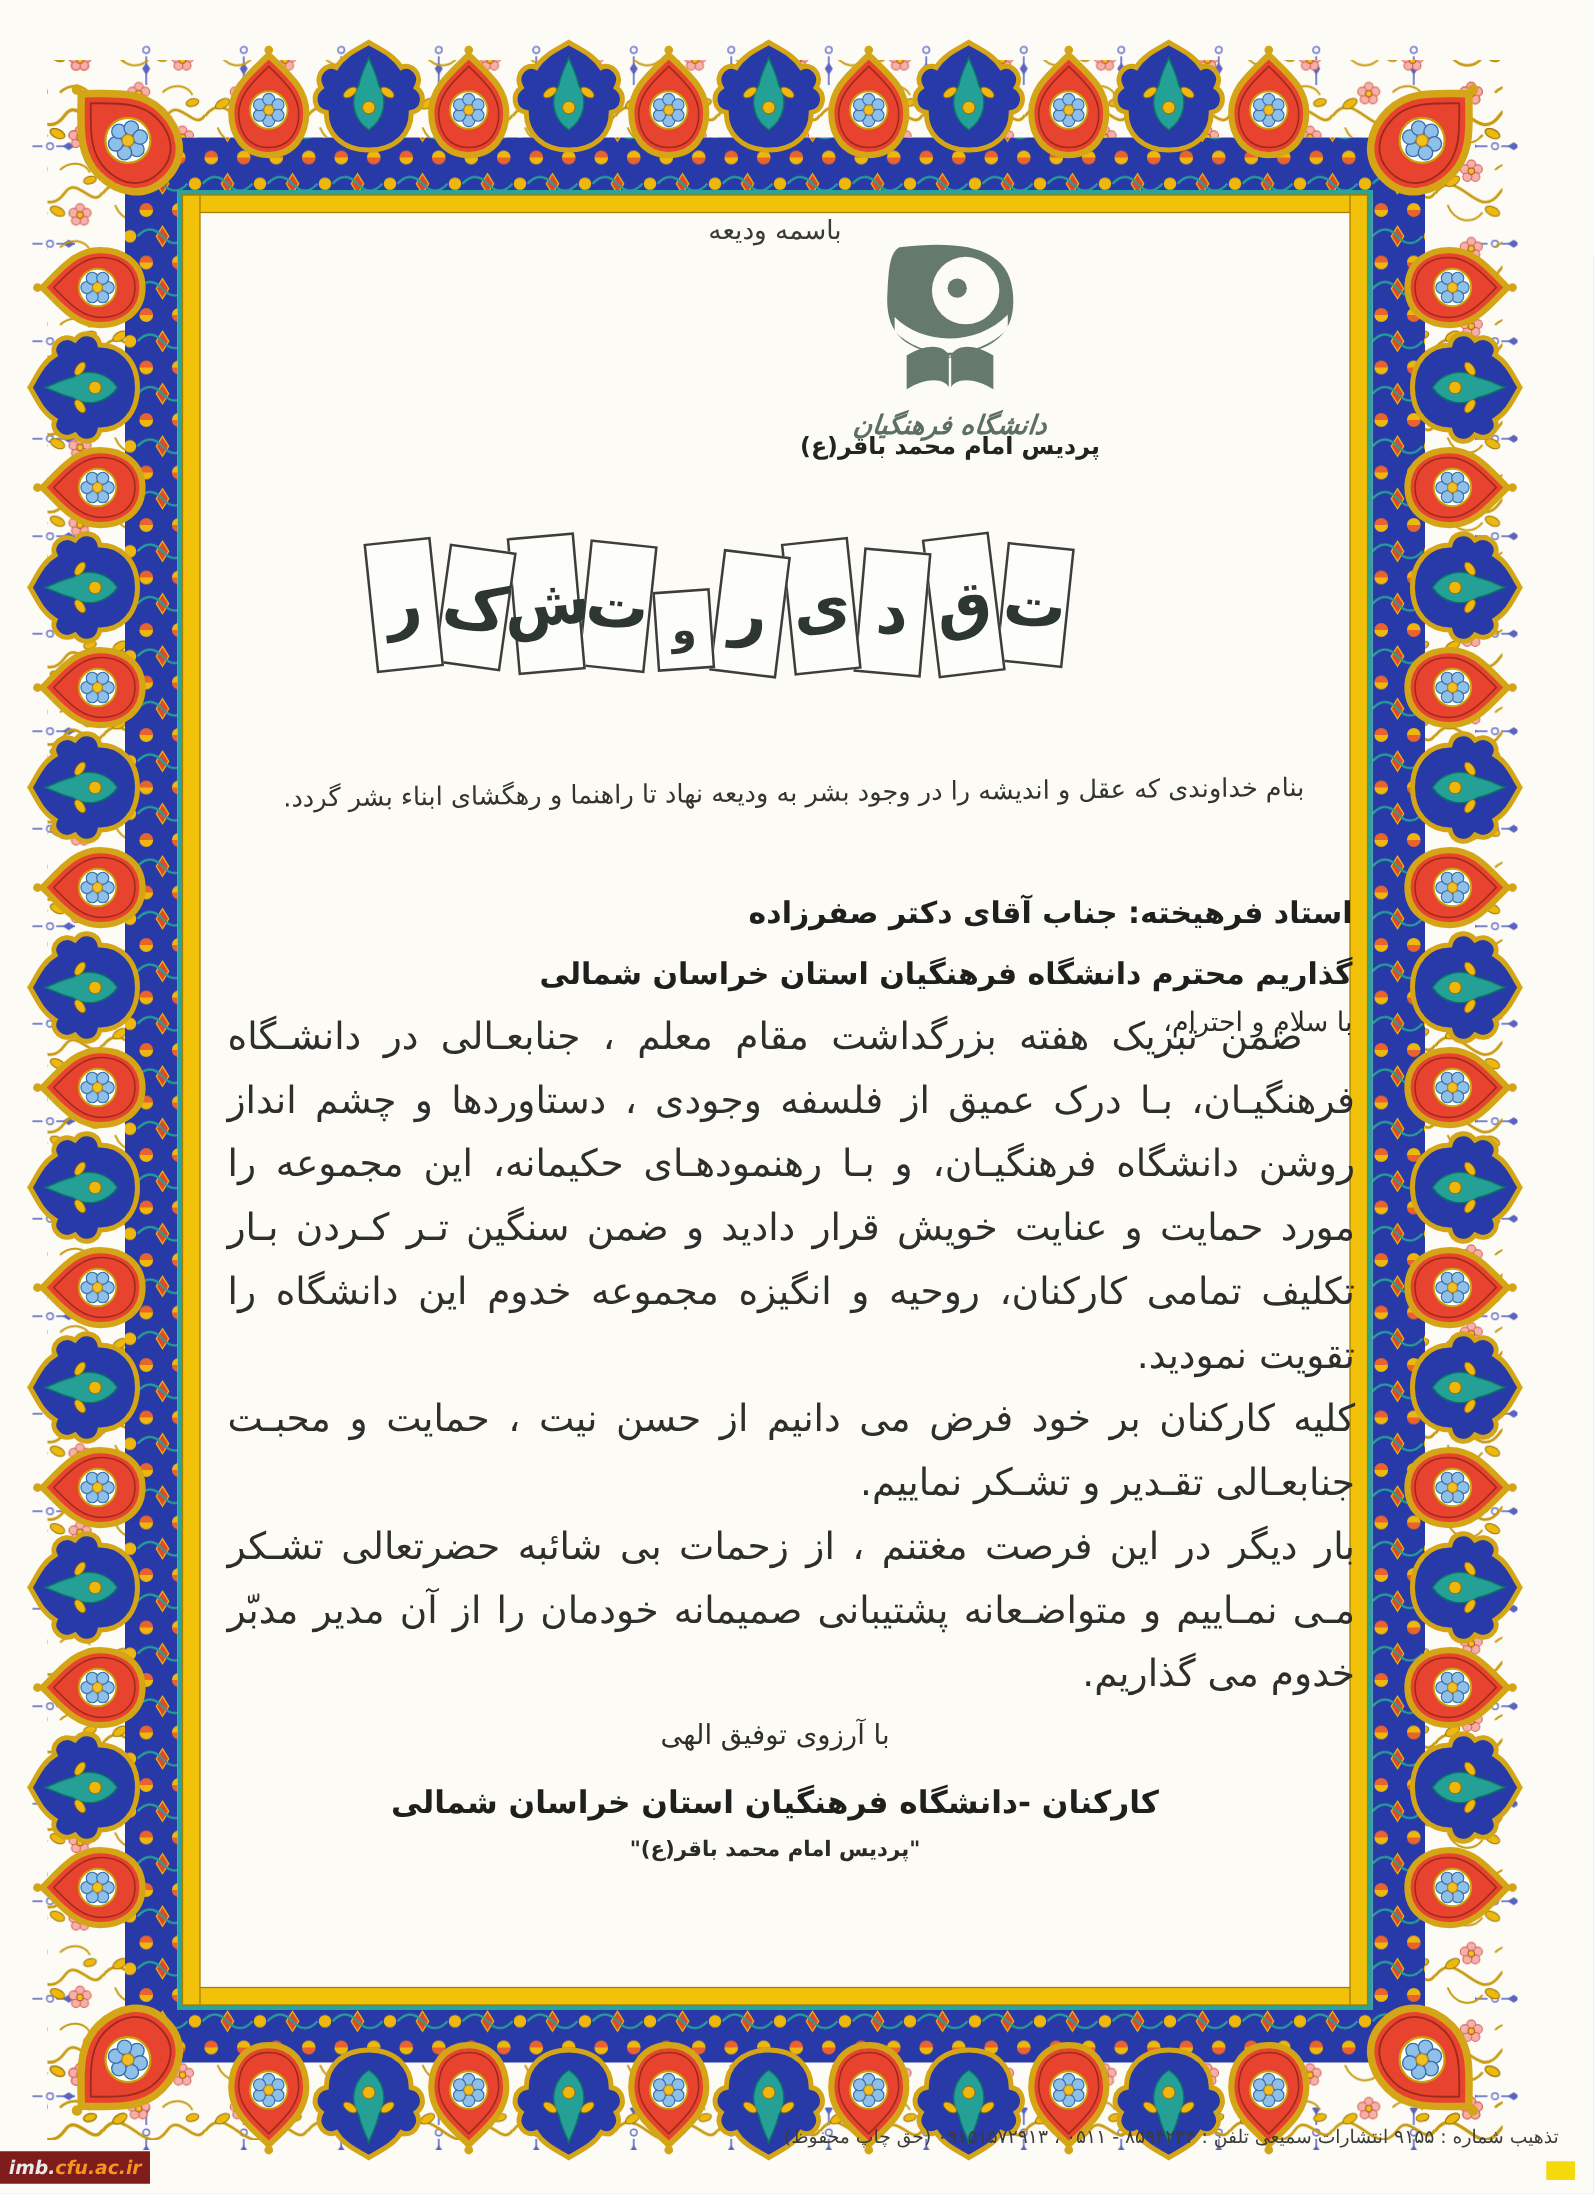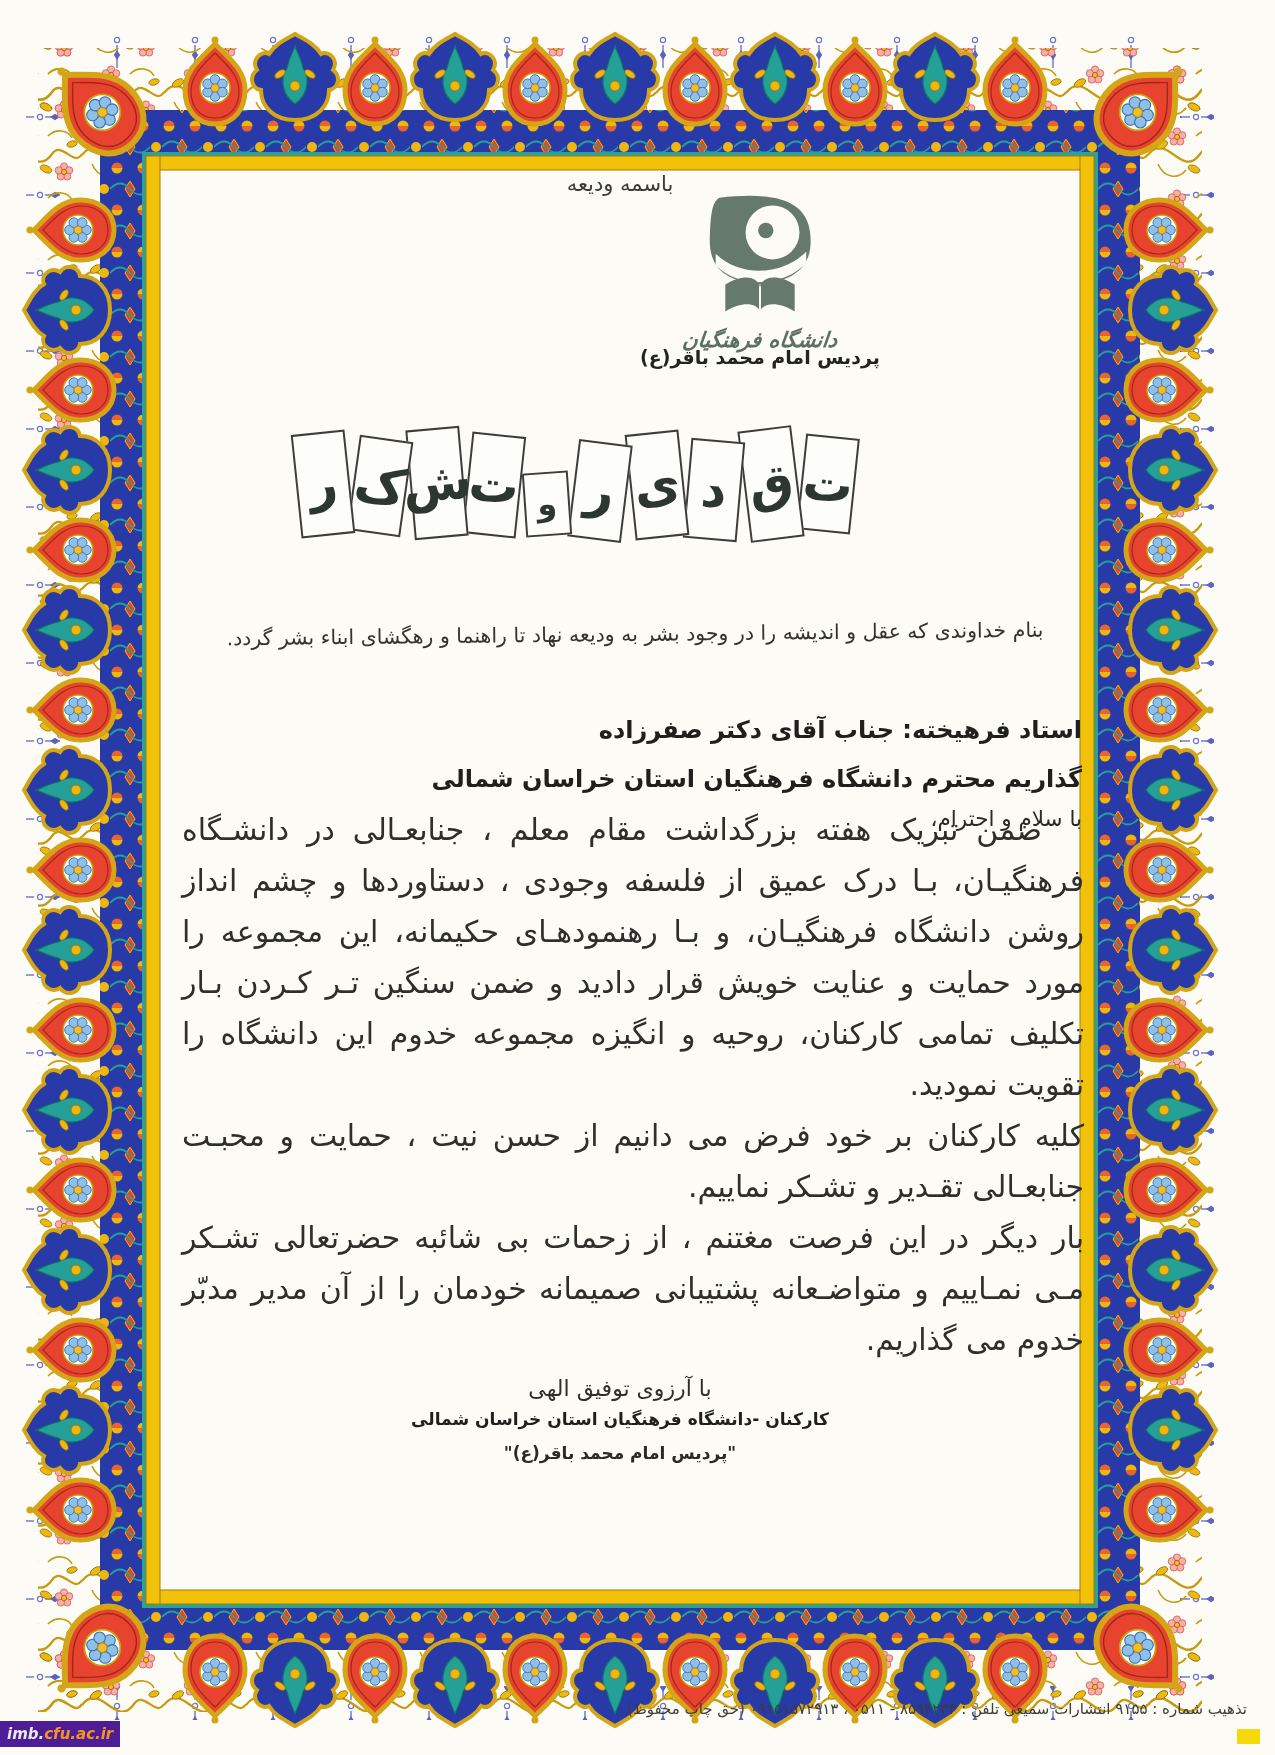--- a/index.html
+++ b/index.html
@@ -27,24 +27,24 @@
     box-sizing:border-box;
   }
   .intro{left:180px;top:622px;width:910px;text-align:center;font-size:20.5px;color:#33332f;transform:rotate(-0.6deg);}
   .recipients{left:182px;top:706px;width:900px;text-align:right;font-size:24px;font-weight:bold;color:#1f1f1d;line-height:49px;}
   .salutation{left:182px;top:806px;width:900px;text-align:right;font-size:21.5px;color:#2a2a27;}
   .body-text{left:182px;top:804px;width:902px;font-size:30px;line-height:51px;text-align:justify;color:#29292 6;}
   .body-text p{margin:0;}
   .body-text p.indent{text-indent:42px;}
   .closing{left:310px;top:1376px;width:620px;text-align:center;}
   .closing .wish{font-size:22px;color:#26262 3;}
-  .closing .signatory{font-size:17px;font-weight:bold;margin-top:8px;color:#1f1f1d;}
+  .closing .signatory{font-size:25px;font-weight:bold;margin-top:26px;color:#1f1f1d;}
   .closing .campus-quote{font-size:17px;font-weight:bold;margin-top:14px;color:#2a2a27;}
   .footer-line{right:28px;top:1700px;text-align:right;font-size:15px;color:#3c3c38;white-space:nowrap;}
-  .watermark{left:0;top:1721px;height:26px;line-height:26px;background:#4c1d95;padding:0 7px;
+  .watermark{left:0;top:1721px;height:26px;line-height:26px;background:#7f1d1d;padding:0 7px;
     font-style:italic;font-weight:bold;font-size:15px;direction:ltr;}
   .watermark .wm-a{color:#e9e9e9;}
   .watermark .wm-b{color:#f7941d;}
   .artifact{left:1237px;top:1729px;width:23px;height:15px;background:#f6d90a;}
 </style>
 </head>
 <body>
 
 <div class="page">
 

